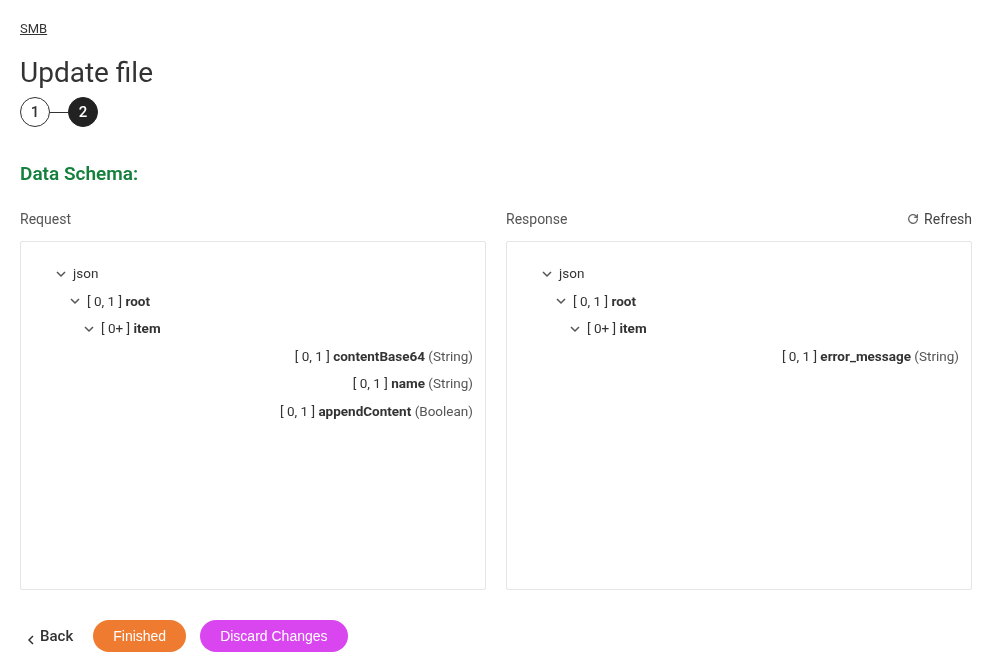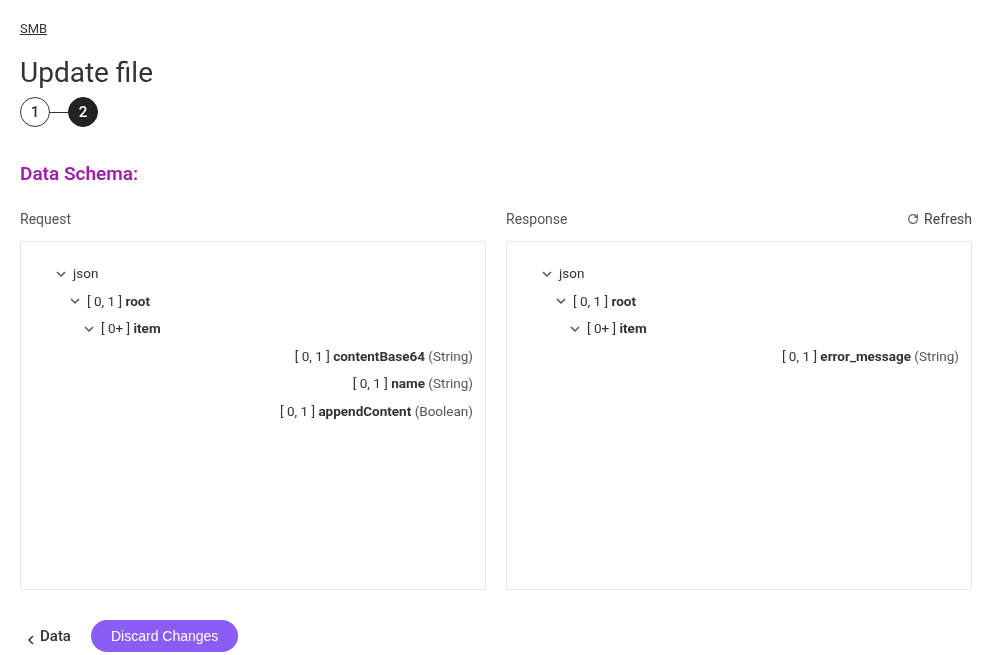--- a/index.html
+++ b/index.html
@@ -51,21 +51,21 @@
   }
   .step-line {
     width: 18px;
     height: 1px;
     background: #333;
   }
   .section-heading {
     font-size: 19px;
     font-weight: 600;
     margin-bottom: 22px;
-    color: #a21caf;
+    color: #15803d;
   }
   .schema-row {
     display: flex;
     align-items: flex-start;
     gap: 20px;
     margin-bottom: 30px;
   }
   .schema-col {
     flex: 1;
     min-width: 0;
@@ -148,21 +148,21 @@
     padding: 8px 20px;
     font-size: 14px;
     font-weight: 500;
     cursor: pointer;
   }
   .btn-primary {
     background: #ef7b30;
     color: #fff;
   }
   .btn-secondary {
-    background: #8b5cf6;
+    background: #d946ef;
     color: #fff;
     text-align: center;
   }
 </style>
 </head>
 <body>
 
 
 
 <a class="breadcrumb">SMB</a>
@@ -288,19 +288,20 @@
   </div>
 </div>
 
 <div class="footer-actions">
   <div class="back-btn">
     <span class="back-chev">
       <svg viewBox="0 0 10 10">
           <path d="M7 1 L3 5 L7 9" fill="none" stroke="#333" stroke-width="1.5"></path>
         </svg>
     </span>
-    <span>Data</span>
+    <span>Back</span>
   </div>
+  <button class="btn btn-primary">Finished</button>
   <button class="btn btn-secondary">Discard Changes</button>
 </div>
 
 
 
 
 </body></html>

